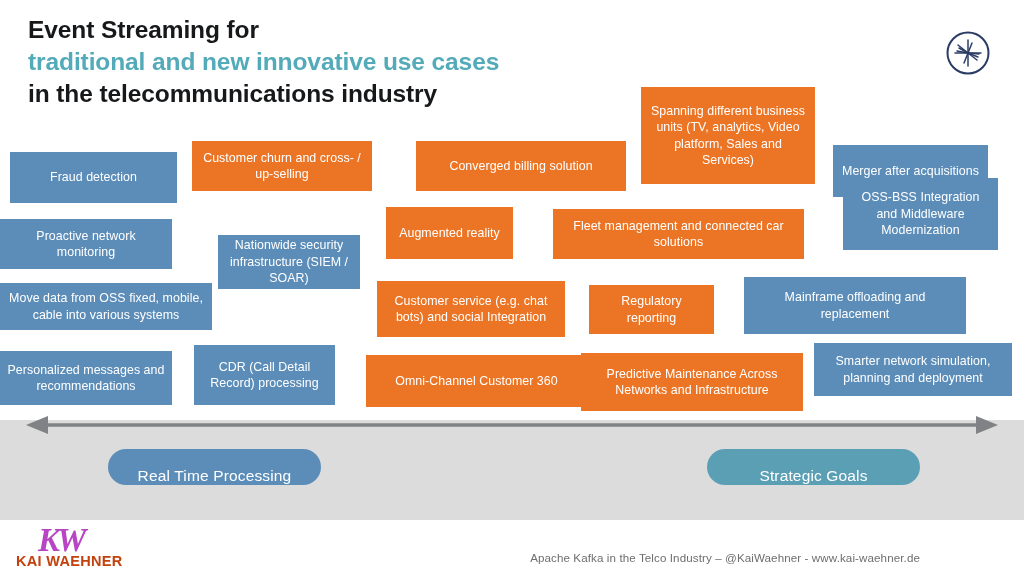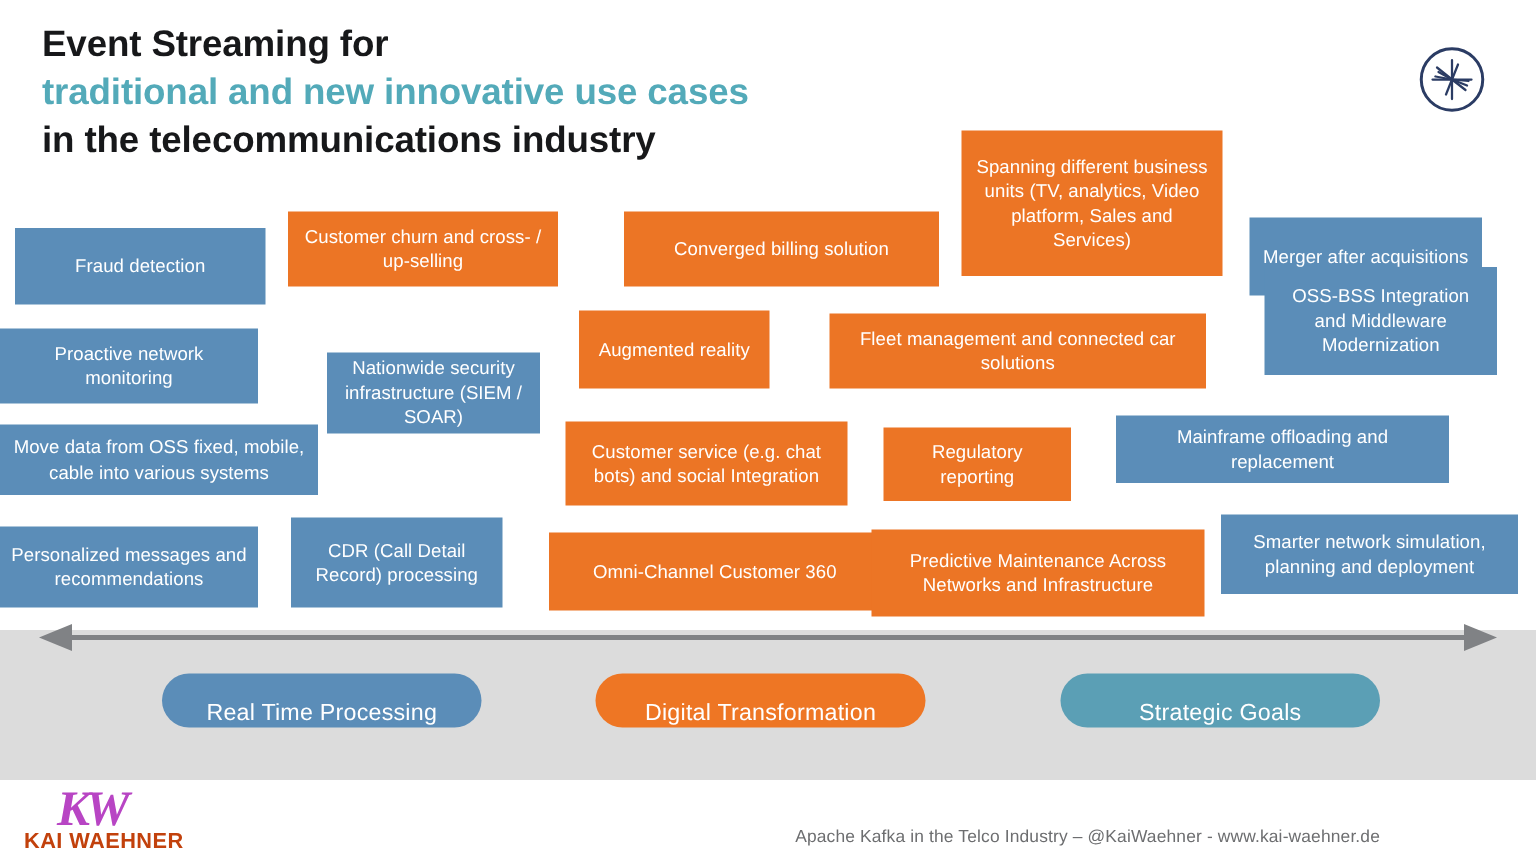--- a/index.html
+++ b/index.html
@@ -213,21 +213,21 @@
       </div>
       <div class="box blue" style="left: 0px; top: 283px; width: 212px; height: 47px;">
         <span>Move data from OSS fixed, mobile, cable into various systems</span>
       </div>
       <div class="box orange" style="left: 377px; top: 281px; width: 188px; height: 56px; align-items: center;">
         <span>Customer service (e.g. chat bots) and social Integration</span>
       </div>
       <div class="box orange" style="left: 589px; top: 285px; width: 125px; height: 49px;">
         <span>Regulatory reporting</span>
       </div>
-      <div class="box blue" style="left: 744px; top: 277px; width: 222px; height: 45px;">
+      <div class="box blue" style="left: 744px; top: 277px; width: 222px; height: 57px;">
         <span>Mainframe offloading and replacement</span>
       </div>
       <div class="box blue" style="left: 0px; top: 351px; width: 172px; height: 54px;">
         <span>Personalized messages and recommendations</span>
       </div>
       <div class="box blue" style="left: 194px; top: 345px; width: 141px; height: 60px;">
         <span>CDR (Call Detail Record) processing</span>
       </div>
       <div class="box orange" style="left: 366px; top: 355px; width: 221px; height: 52px;">
         <span>Omni-Channel Customer 360</span>
@@ -235,23 +235,20 @@
       <div class="box orange" style="left: 581px; top: 353px; width: 222px; height: 58px;">
         <span>Predictive Maintenance Across Networks and Infrastructure</span>
       </div>
       <div class="box blue" style="left: 814px; top: 343px; width: 198px; height: 53px;">
         <span>Smarter network simulation, planning and deployment</span>
       </div>
     </div>
 
   <div class="pill" id="pill-realtime" style="background: rgb(91, 141, 184);">
     <span>Real Time Processing</span>
-  </div>
-  <div class="pill" id="pill-digital" style="background: rgb(238, 118, 36);">
-    <span>Digital Transformation</span>
   </div>
   <div class="pill" id="pill-strategic" style="background: rgb(91, 159, 181);">
     <span>Strategic Goals</span>
   </div>
 
   <div id="logo">
     <div id="logo-monogram">KW</div>
     <div id="logo-wordmark">KAI WAEHNER</div>
   </div>
   <div id="footer-note">Apache Kafka in the Telco Industry – @KaiWaehner - www.kai-waehner.de</div>

